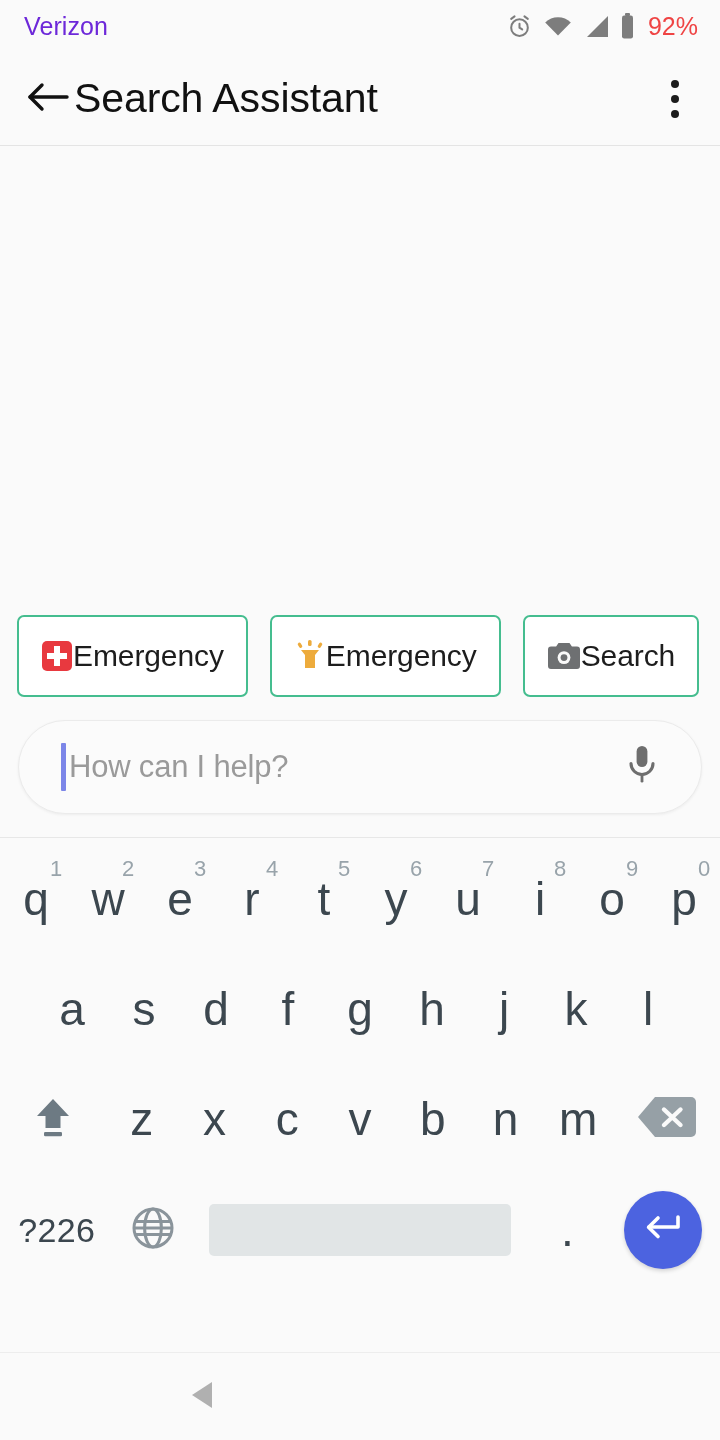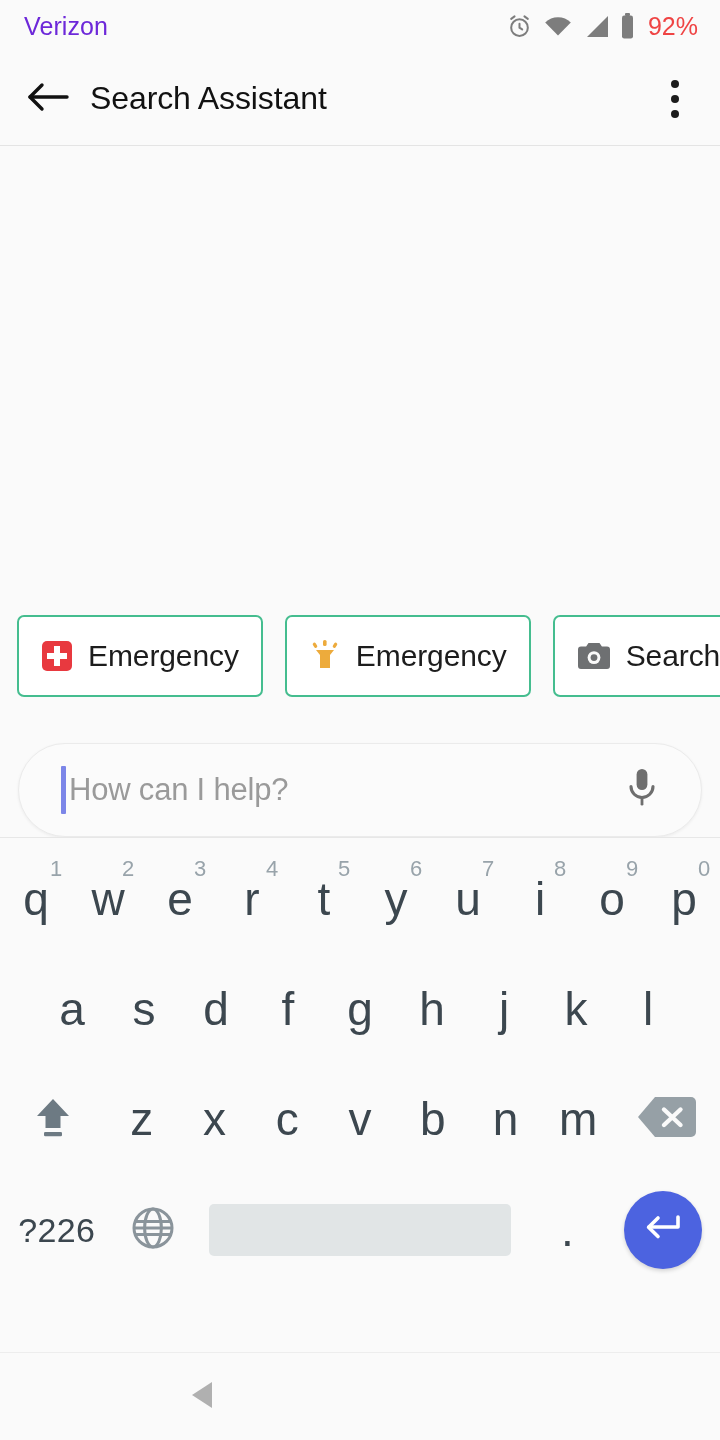--- a/index.html
+++ b/index.html
@@ -61,23 +61,22 @@
     background: #fafafa;
     border-bottom: 1px solid #e4e4e4;
     box-sizing: border-box;
   }
   .backbtn {
     width: 52px; height: 52px;
     display: flex; align-items: center; justify-content: center;
     flex: 0 0 52px;
   }
   .apptitle {
-    font-size: 32px;
+    font-size: 41px;
     color: #111;
-    margin-left: 16px;
     letter-spacing: -.1px;
     white-space: nowrap;
   }
   .overflow {
     margin-left: auto;
     width: 50px; height: 56px;
     display: flex; flex-direction: column;
     align-items: center; justify-content: center;
     gap: 7px;
   }
@@ -104,38 +103,37 @@
   }
   .chip {
     height: 82px;
     box-sizing: border-box;
     border: 2px solid #45bd8f;
     border-radius: 7px;
     background: #ffffff;
     display: flex;
     align-items: center;
     justify-content: center;
-    gap: 15px;
     padding: 0 22px;
     flex: 0 0 auto;
     white-space: nowrap;
   }
   .chip-label {
     font-size: 30px;
     color: #1d1d1d;
     letter-spacing: -.1px;
   }
   .chip-ico { display: flex; align-items: center; }
 
   
   .searchwrap {
     flex: 0 0 140px;
     height: 140px;
     display: flex;
-    align-items: flex-end;
+    align-items: center;
     padding: 0 18px;
     box-sizing: border-box;
   }
   .searchbox {
     flex: 1 1 auto;
     height: 94px;
     border-radius: 47px;
     background: #fbfbfb;
     border: 1px solid #ebebeb;
     box-shadow: 0 1px 3px rgba(0,0,0,.055);

